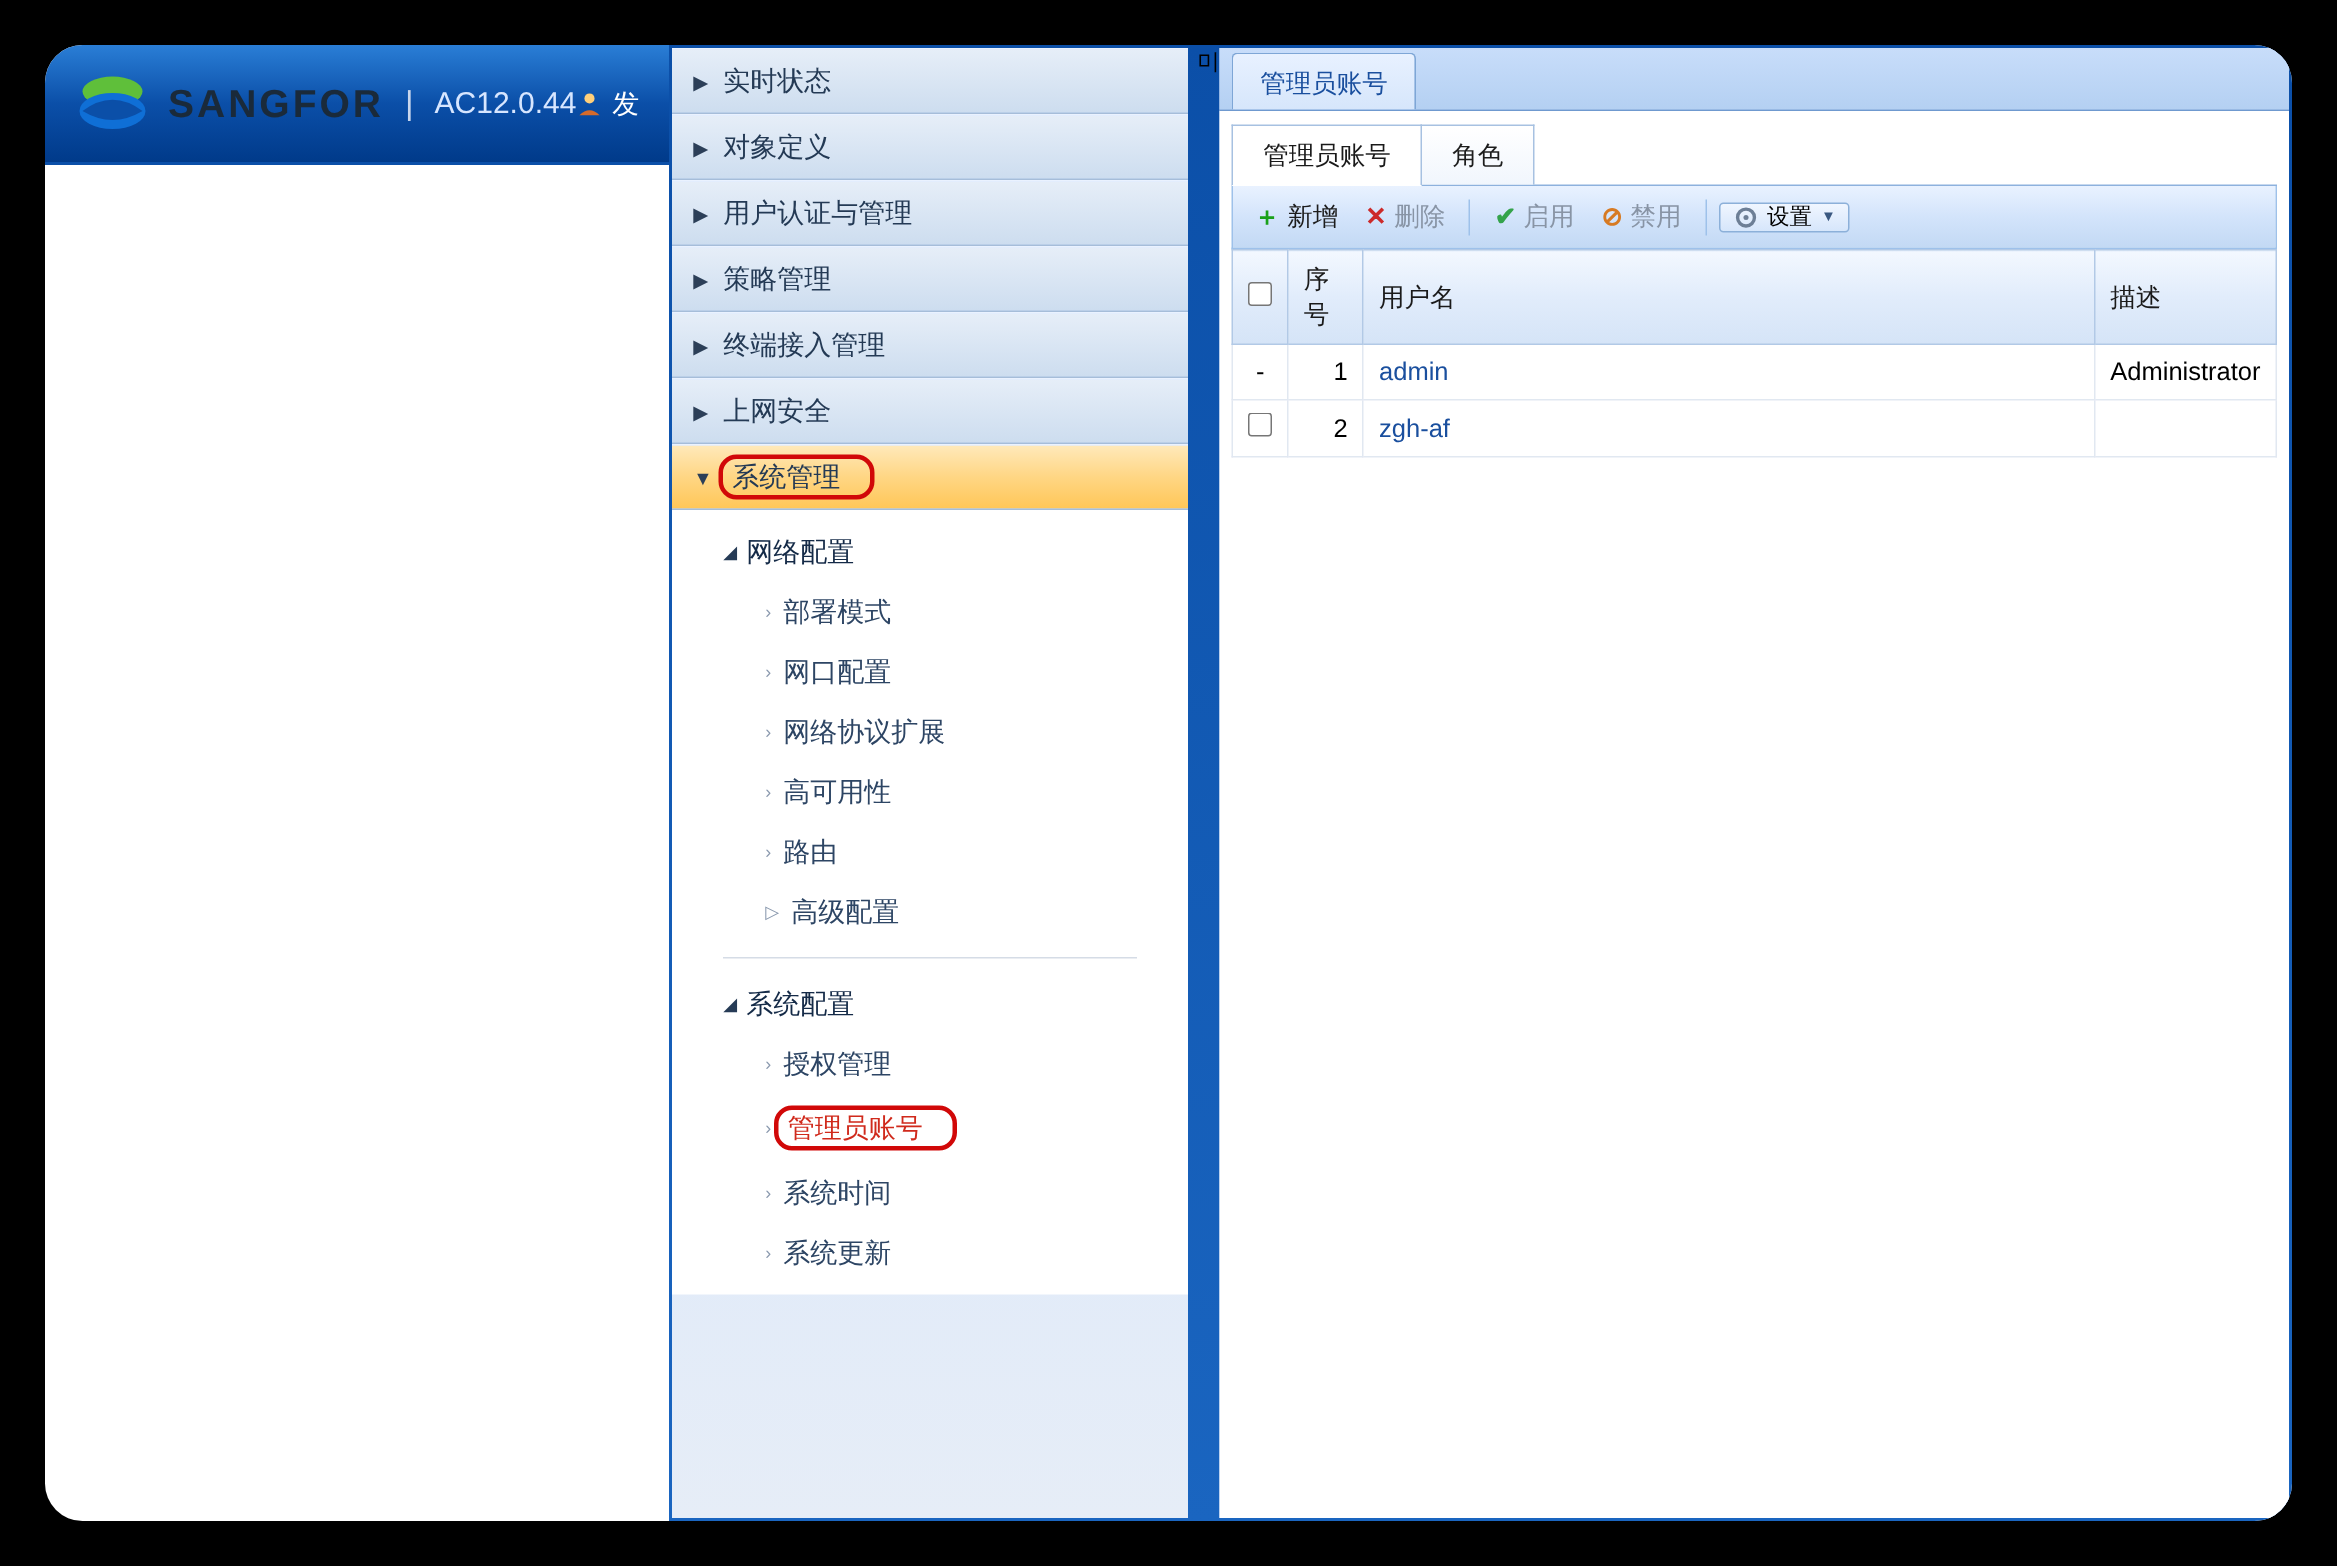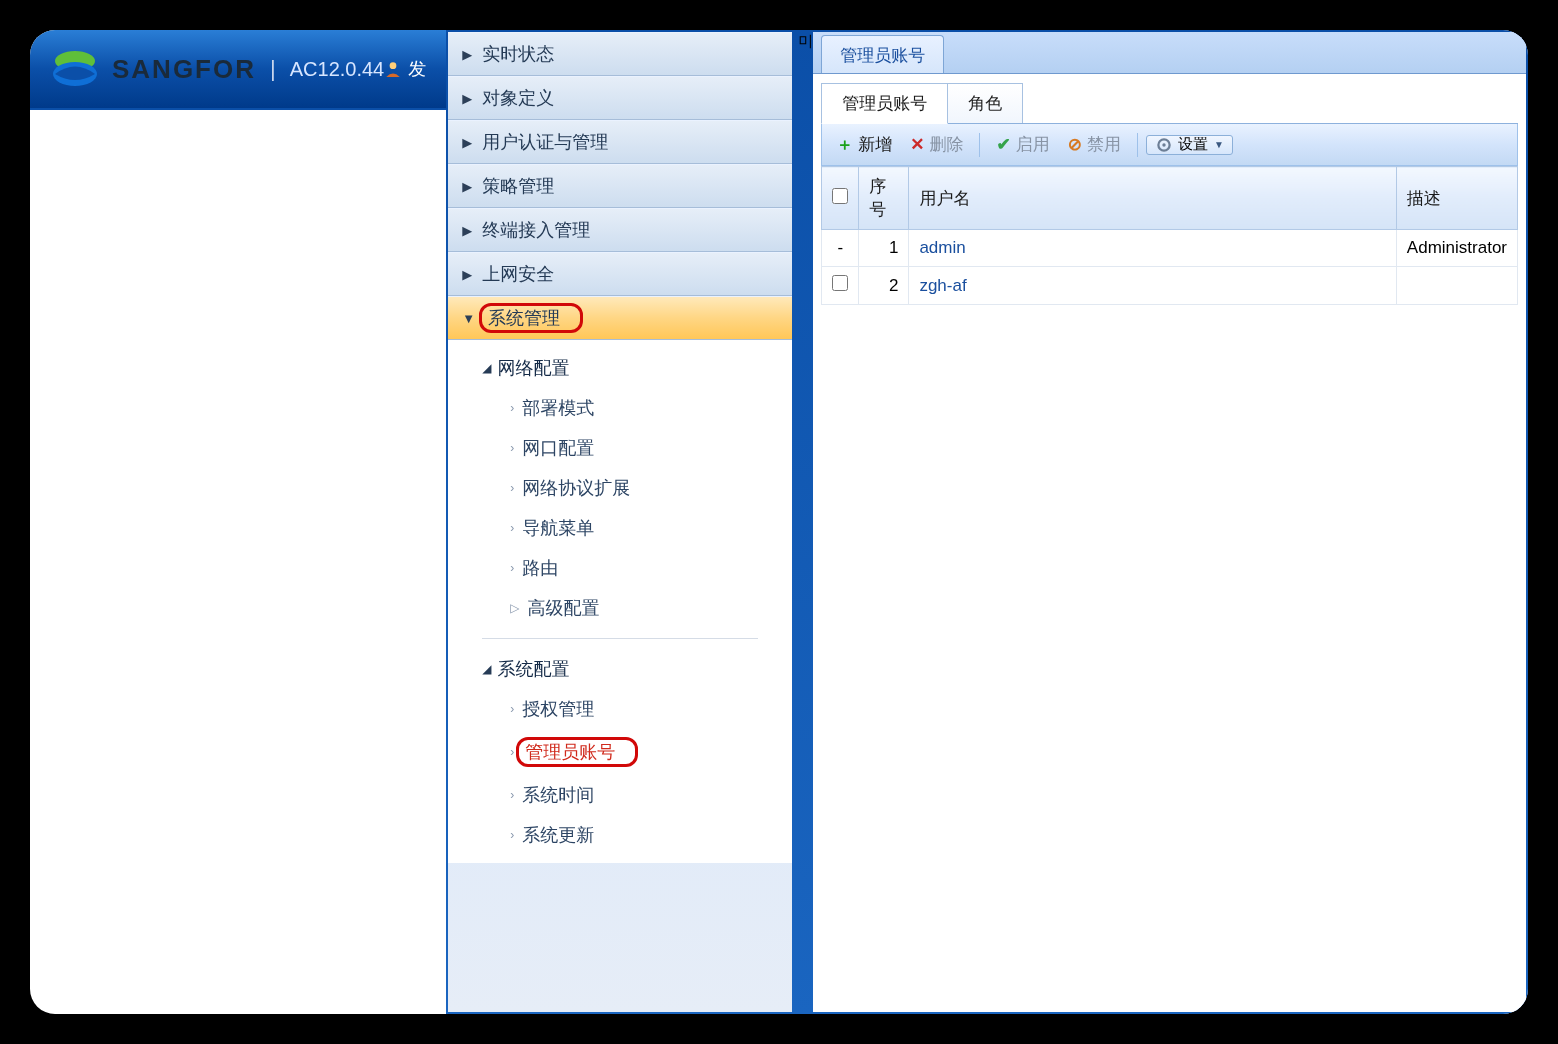--- a/index.html
+++ b/index.html
@@ -143,21 +143,21 @@
           <div class="sub-leaf">
               <span class="chev">›</span>
               <span>网口配置</span>
             </div>
           <div class="sub-leaf">
               <span class="chev">›</span>
               <span>网络协议扩展</span>
             </div>
           <div class="sub-leaf">
               <span class="chev">›</span>
-              <span>导航菜单</span>
+              <span>高可用性</span>
             </div>
           <div class="sub-leaf">
               <span class="chev">›</span>
               <span>路由</span>
             </div>
           <div class="sub-leaf">
               <span class="chev">▷</span>
               <span>高级配置</span>
             </div>
 

